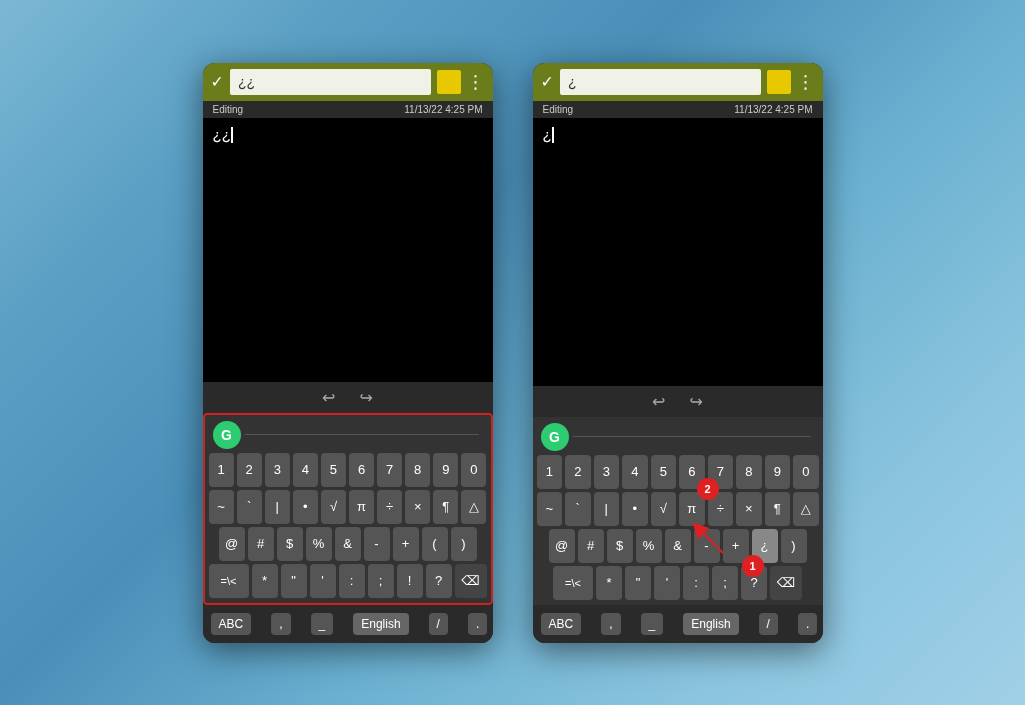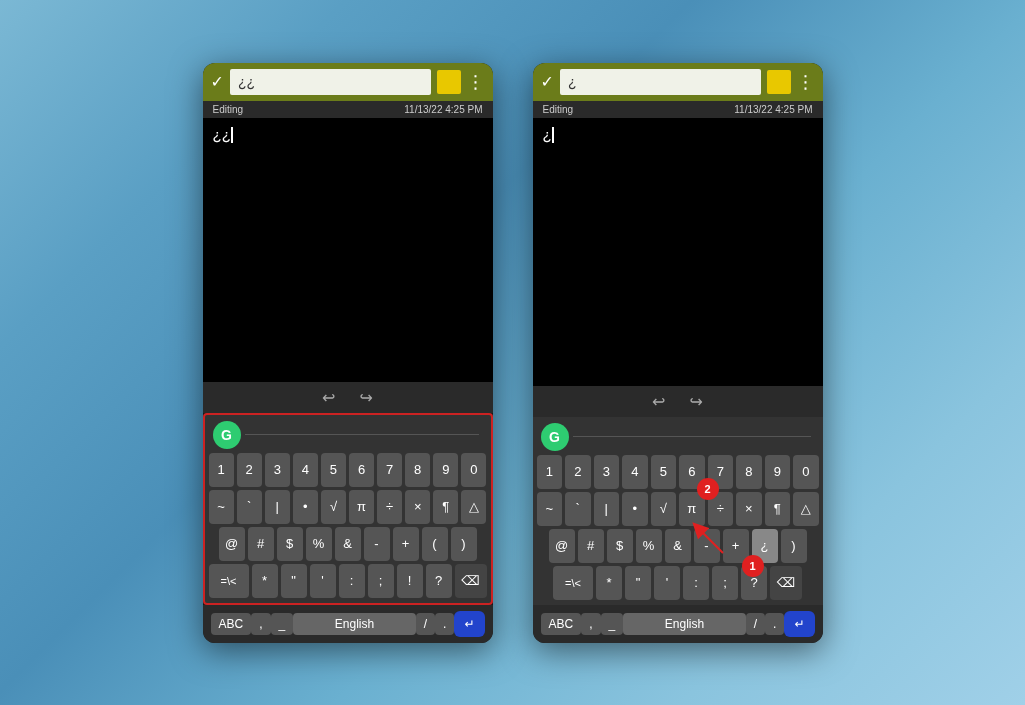--- a/index.html
+++ b/index.html
@@ -189,21 +189,21 @@
     .keyboard.with-border {
       border: 2px solid #cc2222;
       border-radius: 4px;
     }
 
     
     .bottom-bar {
       background: #2a2a2a;
       display: flex;
       align-items: center;
-      gap: 0;
+      gap: 20px;
       padding: 6px 8px;
       flex-shrink: 0;
     }
     .bottom-key {
       background: #555;
       color: white;
       border-radius: 4px;
       padding: 4px 8px;
       font-size: 12px;
       cursor: pointer;

